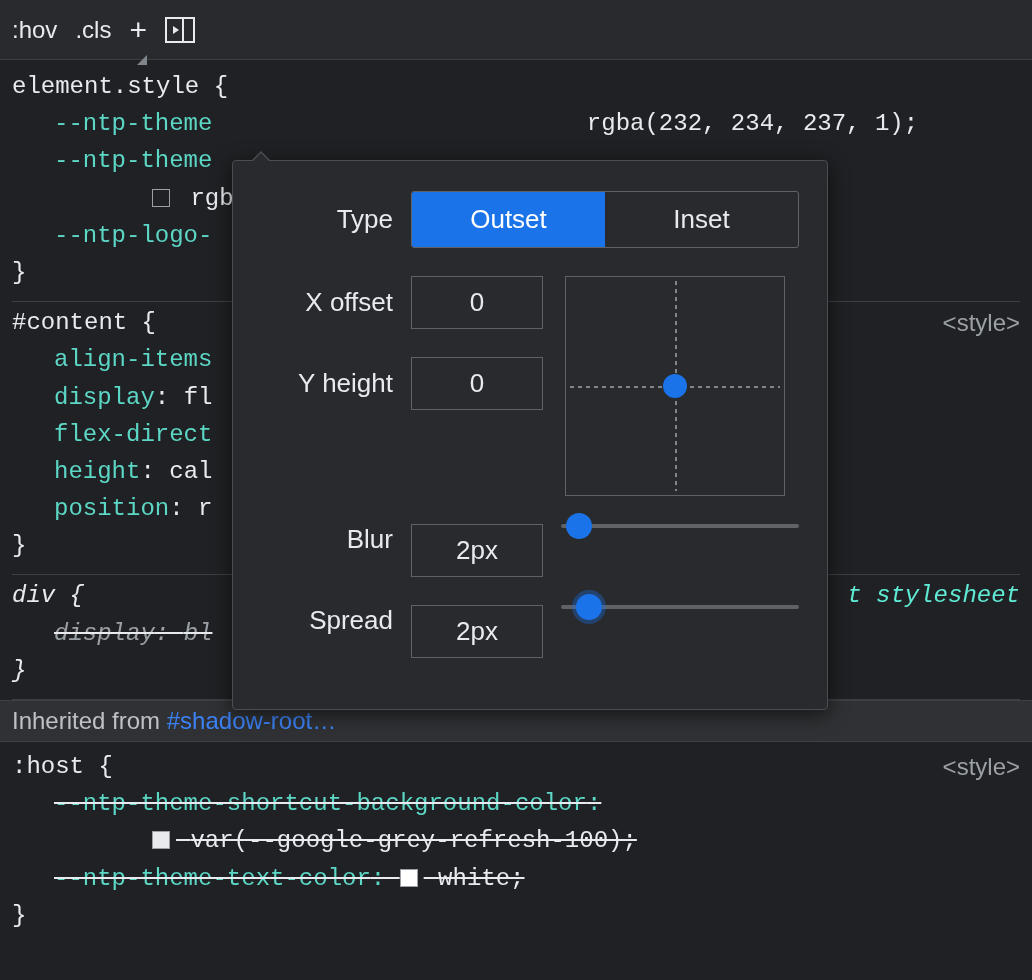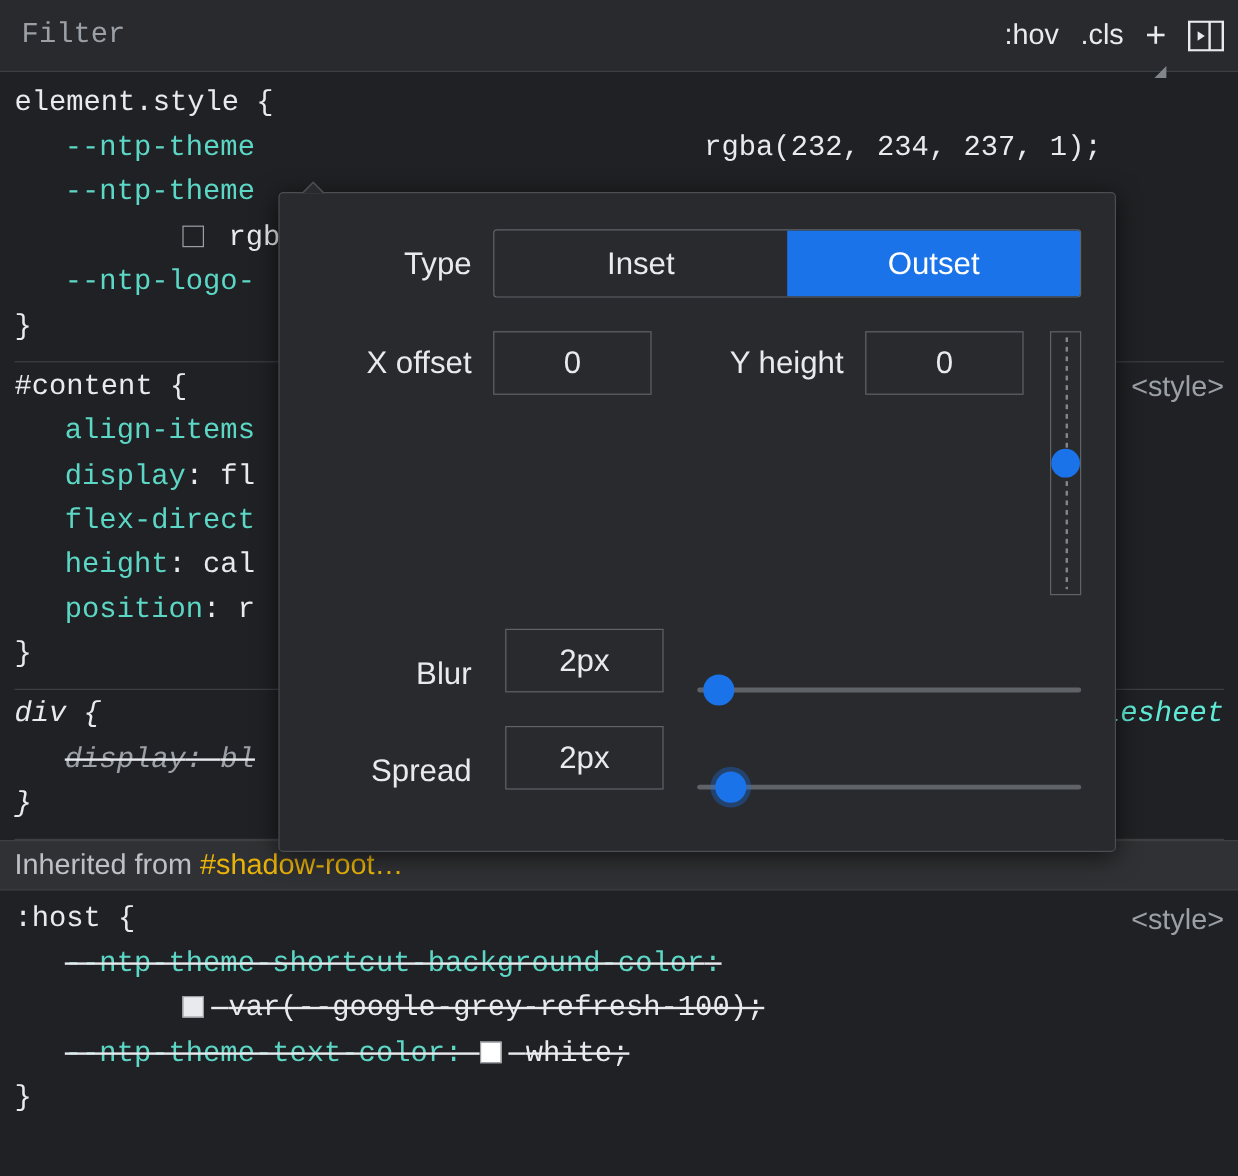--- a/index.html
+++ b/index.html
@@ -91,27 +91,27 @@
   
   .inherited-bar {
     background:#303134;
     padding:6px 12px;
     font-family:-apple-system,BlinkMacSystemFont,sans-serif;
     font-size:24px;
     color:#bdc1c6;
     border-bottom:1px solid #3c4043;
     border-top:1px solid #3c4043;
   }
-  .inherited-bar .shadow-sel { color:#eab308; }
+  .inherited-bar .shadow-sel { color:#3b82f6; }
 
   
   .popup {
     position:absolute;
     left:232px; top:160px;
-    width:698px; height:550px;
+    width:596px; height:550px;
     background:#292a2d;
     border:1px solid #4a4d51;
     border-radius:4px;
     box-shadow:0 4px 20px rgba(0,0,0,0.6);
     padding:30px 28px 20px 28px;
     font-family:-apple-system,BlinkMacSystemFont,"Segoe UI",sans-serif;
   }
   .popup::before{
     content:"";position:absolute;top:-10px;left:18px;
     width:0;height:0;border-left:10px solid transparent;border-right:10px solid transparent;
@@ -128,49 +128,48 @@
   .toggle-btn{
     flex:1;text-align:center;padding:12px 0;font-size:26px;color:#e8eaed;
     background:transparent;cursor:pointer;font-weight:500;
   }
   .toggle-btn.active{background:#1a73e8;color:#fff;}
   .num-input{
     width:132px;border:1px solid #5f6368;background:transparent;color:#e8eaed;
     font-size:26px;text-align:center;padding:10px 0;font-family:inherit;
   }
   .xy-block{display:flex;gap:22px;align-items:flex-start;}
-  .xy-left{display:flex;gap:28px;}
+  .xy-left{display:flex;flex-direction:column;gap:28px;}
   .xy-left .popup-row{margin-bottom:0;}
   .xy-pad{
     width:220px;height:220px;border:1px solid #5f6368;position:relative;
   }
   .xy-pad .axis-v,.xy-pad .axis-h{position:absolute;background-image:linear-gradient(to right,#80868b 50%,transparent 50%);}
   .xy-pad .axis-v{left:50%;top:4px;bottom:4px;width:2px;
     background-image:linear-gradient(to bottom,#80868b 50%,transparent 50%);
     background-size:2px 8px;}
   .xy-pad .axis-h{top:50%;left:4px;right:4px;height:2px;background-size:8px 2px;}
   .xy-handle{
     position:absolute;left:50%;top:50%;width:24px;height:24px;border-radius:50%;
     background:#1a73e8;transform:translate(-50%,-50%);
   }
-  .slider-row{display:flex;align-items:flex-end;gap:28px;margin-top:28px;}
+  .slider-row{display:flex;align-items:flex-start;gap:18px;margin-top:28px;}
   .slider-track{
     flex:1;height:4px;background:#5f6368;border-radius:2px;position:relative;
   }
   .slider-thumb{
     position:absolute;left:18px;top:50%;width:26px;height:26px;border-radius:50%;
     background:#1a73e8;transform:translate(-50%,-50%);
   }
   .slider-thumb.ring{box-shadow:0 0 0 4px rgba(26,115,232,0.35);}
 </style>
 </head>
 <body>
 
 <div class="toolbar">
-  <input class="filter-input" placeholder="Filter" style="">
   <div class="toolbar-actions">
     <span class="toolbar-btn">:hov</span>
     <span class="toolbar-btn">.cls</span>
     <span style="display:flex;align-items:flex-end;">
       <span class="toolbar-btn plus-icon">+</span>
       <span class="corner-tri"></span>
     </span>
     <span class="toolbar-btn sidebar-toggle-icon">
       <svg width="30" height="26" viewBox="0 0 30 26" fill="none" stroke="#e8eaed" stroke-width="2">
         <rect x="1" y="1" width="28" height="24"></rect>
@@ -245,22 +244,22 @@
     <span class="swatch" style="background:#fff;"></span>
     <span class="val">white;</span>
   </div>
   <div class="brace">}</div>
 </div>
 
 <div class="popup">
   <div class="popup-row">
     <div class="popup-label">Type</div>
     <div class="toggle-group">
+      <div class="toggle-btn active">Outset</div>
       <div class="toggle-btn">Inset</div>
-      <div class="toggle-btn active">Outset</div>
     </div>
   </div>
 
   <div class="xy-block">
     <div class="xy-left">
       <div class="popup-row">
         <div class="popup-label">X offset</div>
         <input class="num-input" value="0" style="">
       </div>
       <div class="popup-row">

